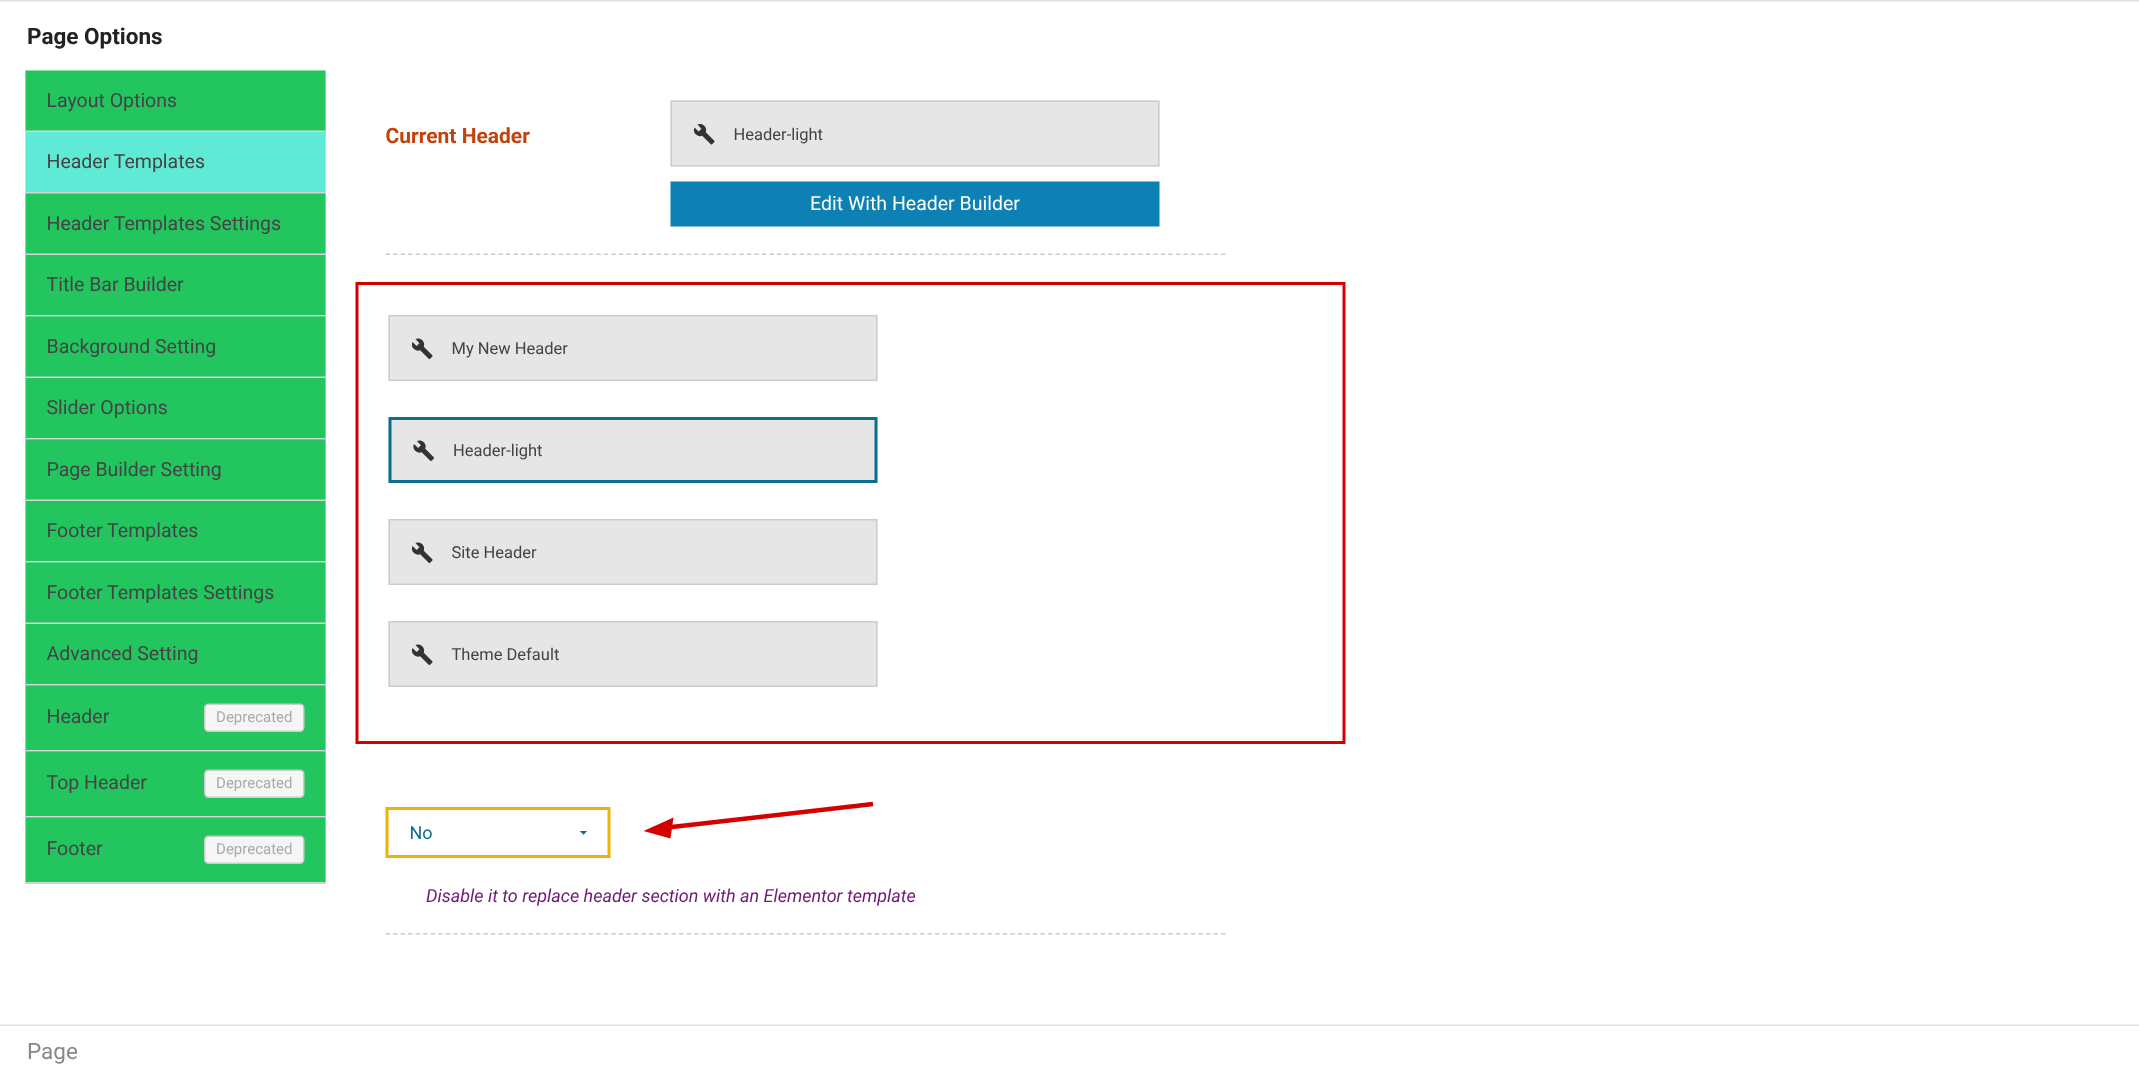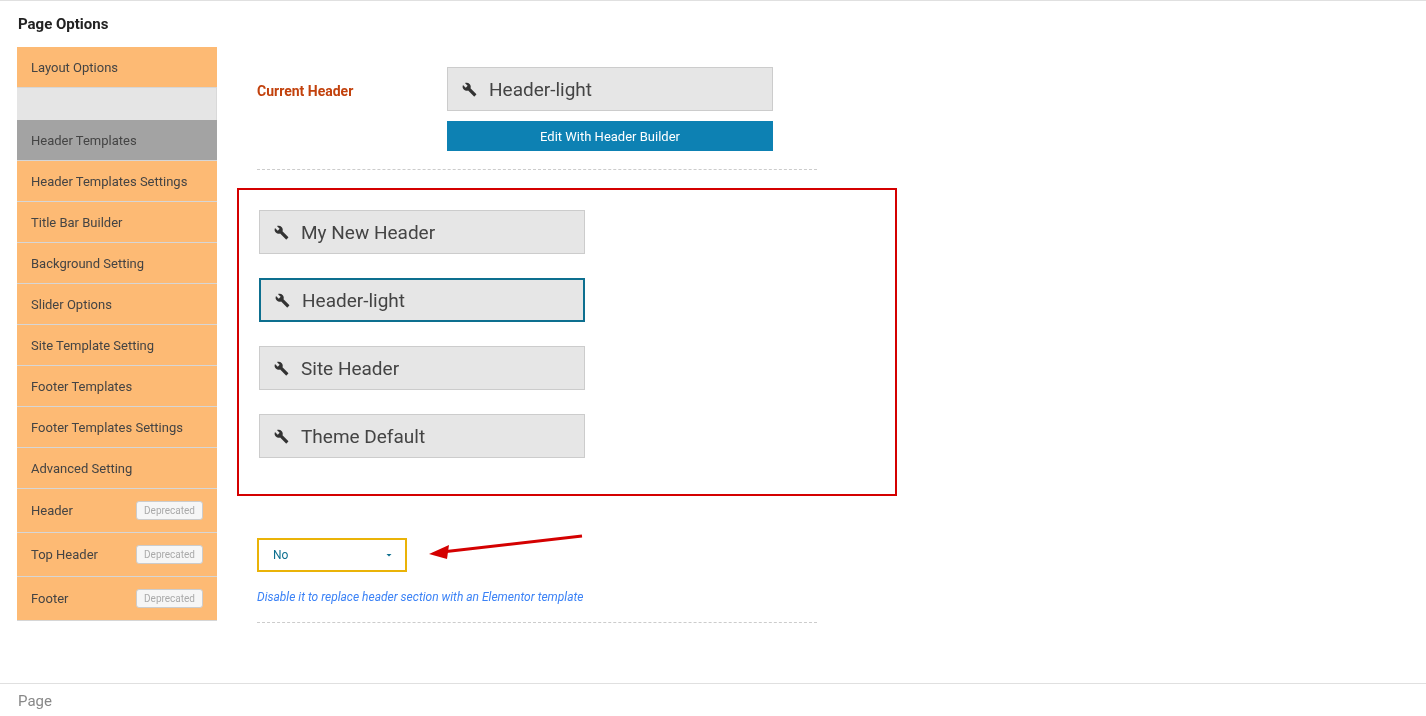--- a/index.html
+++ b/index.html
@@ -29,29 +29,28 @@
     width: 200px;
     flex: 0 0 200px;
     margin-left: 17px;
     box-shadow: -1px 0 0 #d9d9d9 inset;
   }
   .sidebar-item {
     padding: 12px 14px;
     border-bottom: 1px solid #d6d6d6;
     color: #444;
     cursor: pointer;
-    background: #fdba74;
+    background: #22c55e;
     display: flex;
     align-items: center;
     justify-content: space-between;
     min-height: 41px;
   }
   .sidebar-item.active {
-    background: #a3a3a3;
-    margin-top: 32px;
+    background: #5eead4;
   }
   .dep-badge {
     font-size: 10px;
     color: #aaa;
     border: 1px solid #ccc;
     padding: 3px 7px;
     border-radius: 3px;
     background: #f6f6f6;
   }
   .content {
@@ -76,21 +75,21 @@
   }
   .header-box {
     width: 326px;
     height: 44px;
     background: #e6e6e6;
     border: 1px solid #ccc;
     display: flex;
     align-items: center;
     padding: 0 14px;
     color: #444;
-    font-size: 19px;
+    font-size: 11px;
     cursor: pointer;
   }
   .header-box.selected {
     border: 2px solid #0d6f8f;
   }
   .header-box svg {
     margin-right: 12px;
     flex-shrink: 0;
   }
   .btn-primary {
@@ -128,23 +127,24 @@
     align-items: center;
     justify-content: space-between;
     padding: 0 10px 0 14px;
     color: #0d6f8f;
     font-size: 12px;
     cursor: pointer;
     margin-top: 10px;
   }
   .hint {
     font-style: italic;
-    color: #3b82f6;
+    color: #701a75;
     font-size: 12px;
     margin-top: 18px;
+    margin-left: 27px;
   }
   .arrow-annot {
     position: relative;
     margin-top: 10px;
     display: flex;
     align-items: center;
   }
   .arrow-svg {
     position: absolute;
     left: 170px;
@@ -179,21 +179,21 @@
       <div class="sidebar-item">
         <span>Title Bar Builder</span>
       </div>
       <div class="sidebar-item">
         <span>Background Setting</span>
       </div>
       <div class="sidebar-item">
         <span>Slider Options</span>
       </div>
       <div class="sidebar-item">
-        <span>Site Template Setting</span>
+        <span>Page Builder Setting</span>
       </div>
       <div class="sidebar-item">
         <span>Footer Templates</span>
       </div>
       <div class="sidebar-item">
         <span>Footer Templates Settings</span>
       </div>
       <div class="sidebar-item">
         <span>Advanced Setting</span>
       </div>

